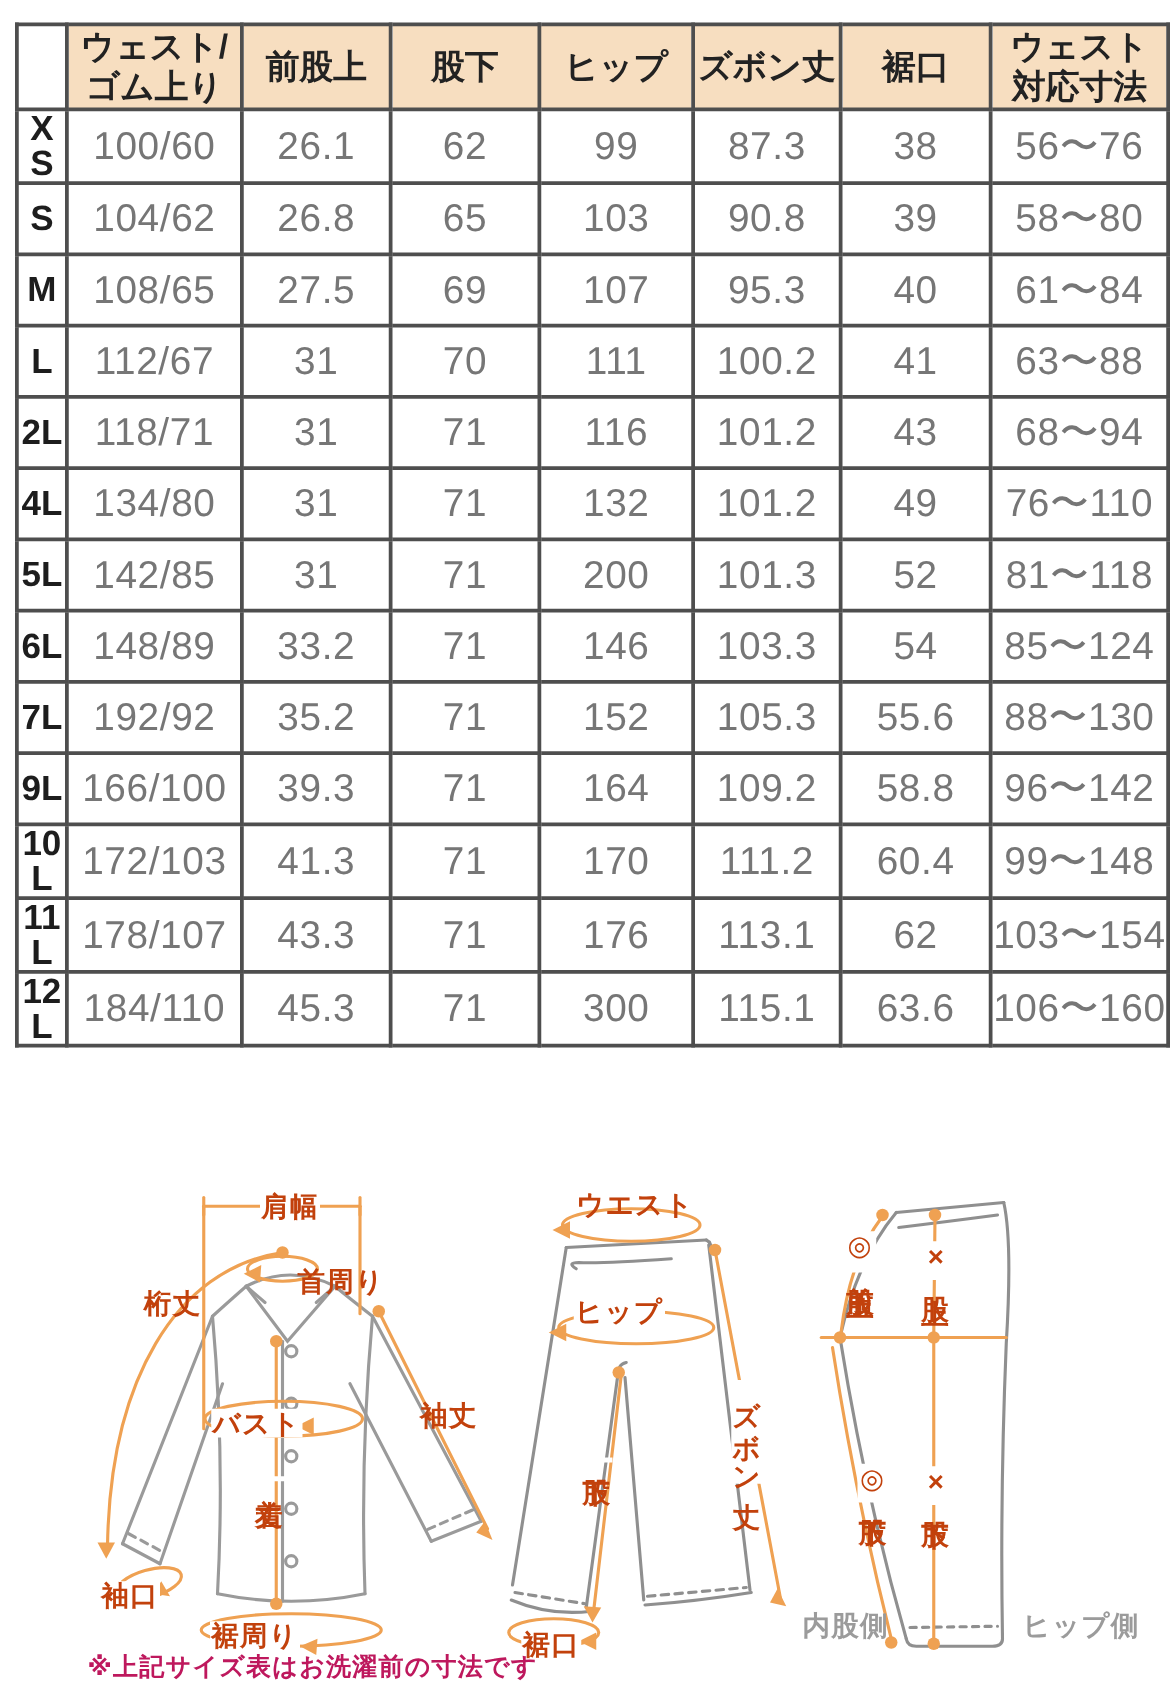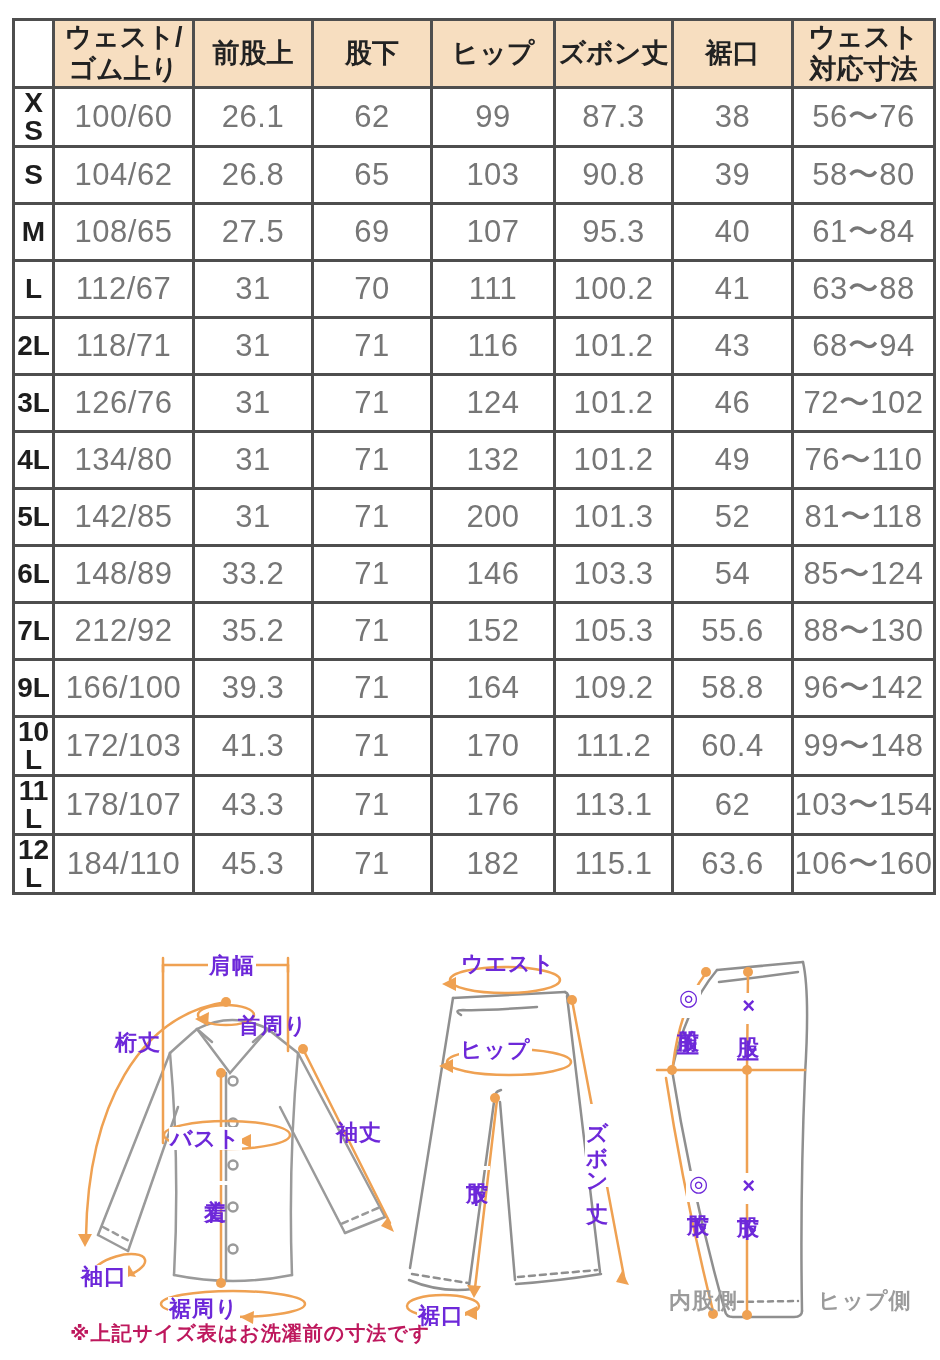--- a/index.html
+++ b/index.html
@@ -49,21 +49,21 @@
   }
 
   
   .diagram { position:absolute; }
   #d-shirt { left:40px;  top:945px; width:370px; height:392px; }
   #d-pants { left:395px; top:950px; width:255px; height:382px;text-align:right; }
   #d-side  { left:640px; top:945px; width:300px; height:392px; }
   .diagram svg { position:absolute; left:0; top:0; }
   .dlabel {
     position:absolute; font-size:22px; font-weight:bold;
-    color:#6d28d9; line-height:1.05; white-space:nowrap;
+    color:#c2410c; line-height:1.05; white-space:nowrap;
     letter-spacing:1px;
   }
   .vlabel { writing-mode:vertical-rl; text-orientation:upright; letter-spacing:2px; }
   .wbg { background:#ffffff; padding:0 1px; }
   .graylbl { color:#9b9b9b; }
 
   
   .footer-note {
     position:absolute; left:70px; top:1320px;
     font-size:20px; font-weight:bold; color:#be185d;
@@ -133,30 +133,20 @@
         <th>2L</th>
         <td>118/71</td>
         <td>31</td>
         <td>71</td>
         <td>116</td>
         <td>101.2</td>
         <td>43</td>
         <td>68〜94</td>
       </tr>
       <tr>
-        <th>3L</th>
-        <td>126/76</td>
-        <td>31</td>
-        <td>71</td>
-        <td>124</td>
-        <td>101.2</td>
-        <td>46</td>
-        <td>72〜102</td>
-      </tr>
-      <tr>
         <th>4L</th>
         <td>134/80</td>
         <td>31</td>
         <td>71</td>
         <td>132</td>
         <td>101.2</td>
         <td>49</td>
         <td>76〜110</td>
       </tr>
       <tr>
@@ -174,21 +164,21 @@
         <td>148/89</td>
         <td>33.2</td>
         <td>71</td>
         <td>146</td>
         <td>103.3</td>
         <td>54</td>
         <td>85〜124</td>
       </tr>
       <tr>
         <th>7L</th>
-        <td>212/92</td>
+        <td>192/92</td>
         <td>35.2</td>
         <td>71</td>
         <td>152</td>
         <td>105.3</td>
         <td>55.6</td>
         <td>88〜130</td>
       </tr>
       <tr>
         <th>9L</th>
         <td>166/100</td>
@@ -217,21 +207,21 @@
         <td>176</td>
         <td>113.1</td>
         <td>62</td>
         <td>103〜154</td>
       </tr>
       <tr>
         <th>12L</th>
         <td>184/110</td>
         <td>45.3</td>
         <td>71</td>
-        <td>182</td>
+        <td>300</td>
         <td>115.1</td>
         <td>63.6</td>
         <td>106〜160</td>
       </tr>
     </tbody>
 </table>
 
 <div class="diagram" id="d-shirt">
   <svg viewBox="0 0 370 392" width="370" height="392">
 
@@ -362,17 +352,17 @@
       <circle cx="32" cy="125" r="5"></circle>
       <circle cx="107" cy="125" r="5"></circle>
       <circle cx="73" cy="369" r="5"></circle>
       <circle cx="107" cy="370" r="5"></circle>
     </g>
   </svg>
   <div class="dlabel vlabel wbg" style="left:36px; top:40px;">◎前股上</div>
   <div class="dlabel vlabel wbg" style="left:96px; top:48px;">×股上</div>
   <div class="dlabel vlabel wbg" style="left:46px; top:226px;">◎股下</div>
   <div class="dlabel vlabel wbg" style="left:96px; top:228px;">×股下</div>
-  <div class="dlabel graylbl" style="left:2px;   top:344px;margin-left:27px;">内股側</div>
+  <div class="dlabel graylbl" style="left:2px;   top:344px;">内股側</div>
   <div class="dlabel graylbl" style="left:178px; top:344px;">ヒップ側</div>
 </div>
 
 <div class="footer-note">※上記サイズ表はお洗濯前の寸法です</div>
 
 </body></html>

